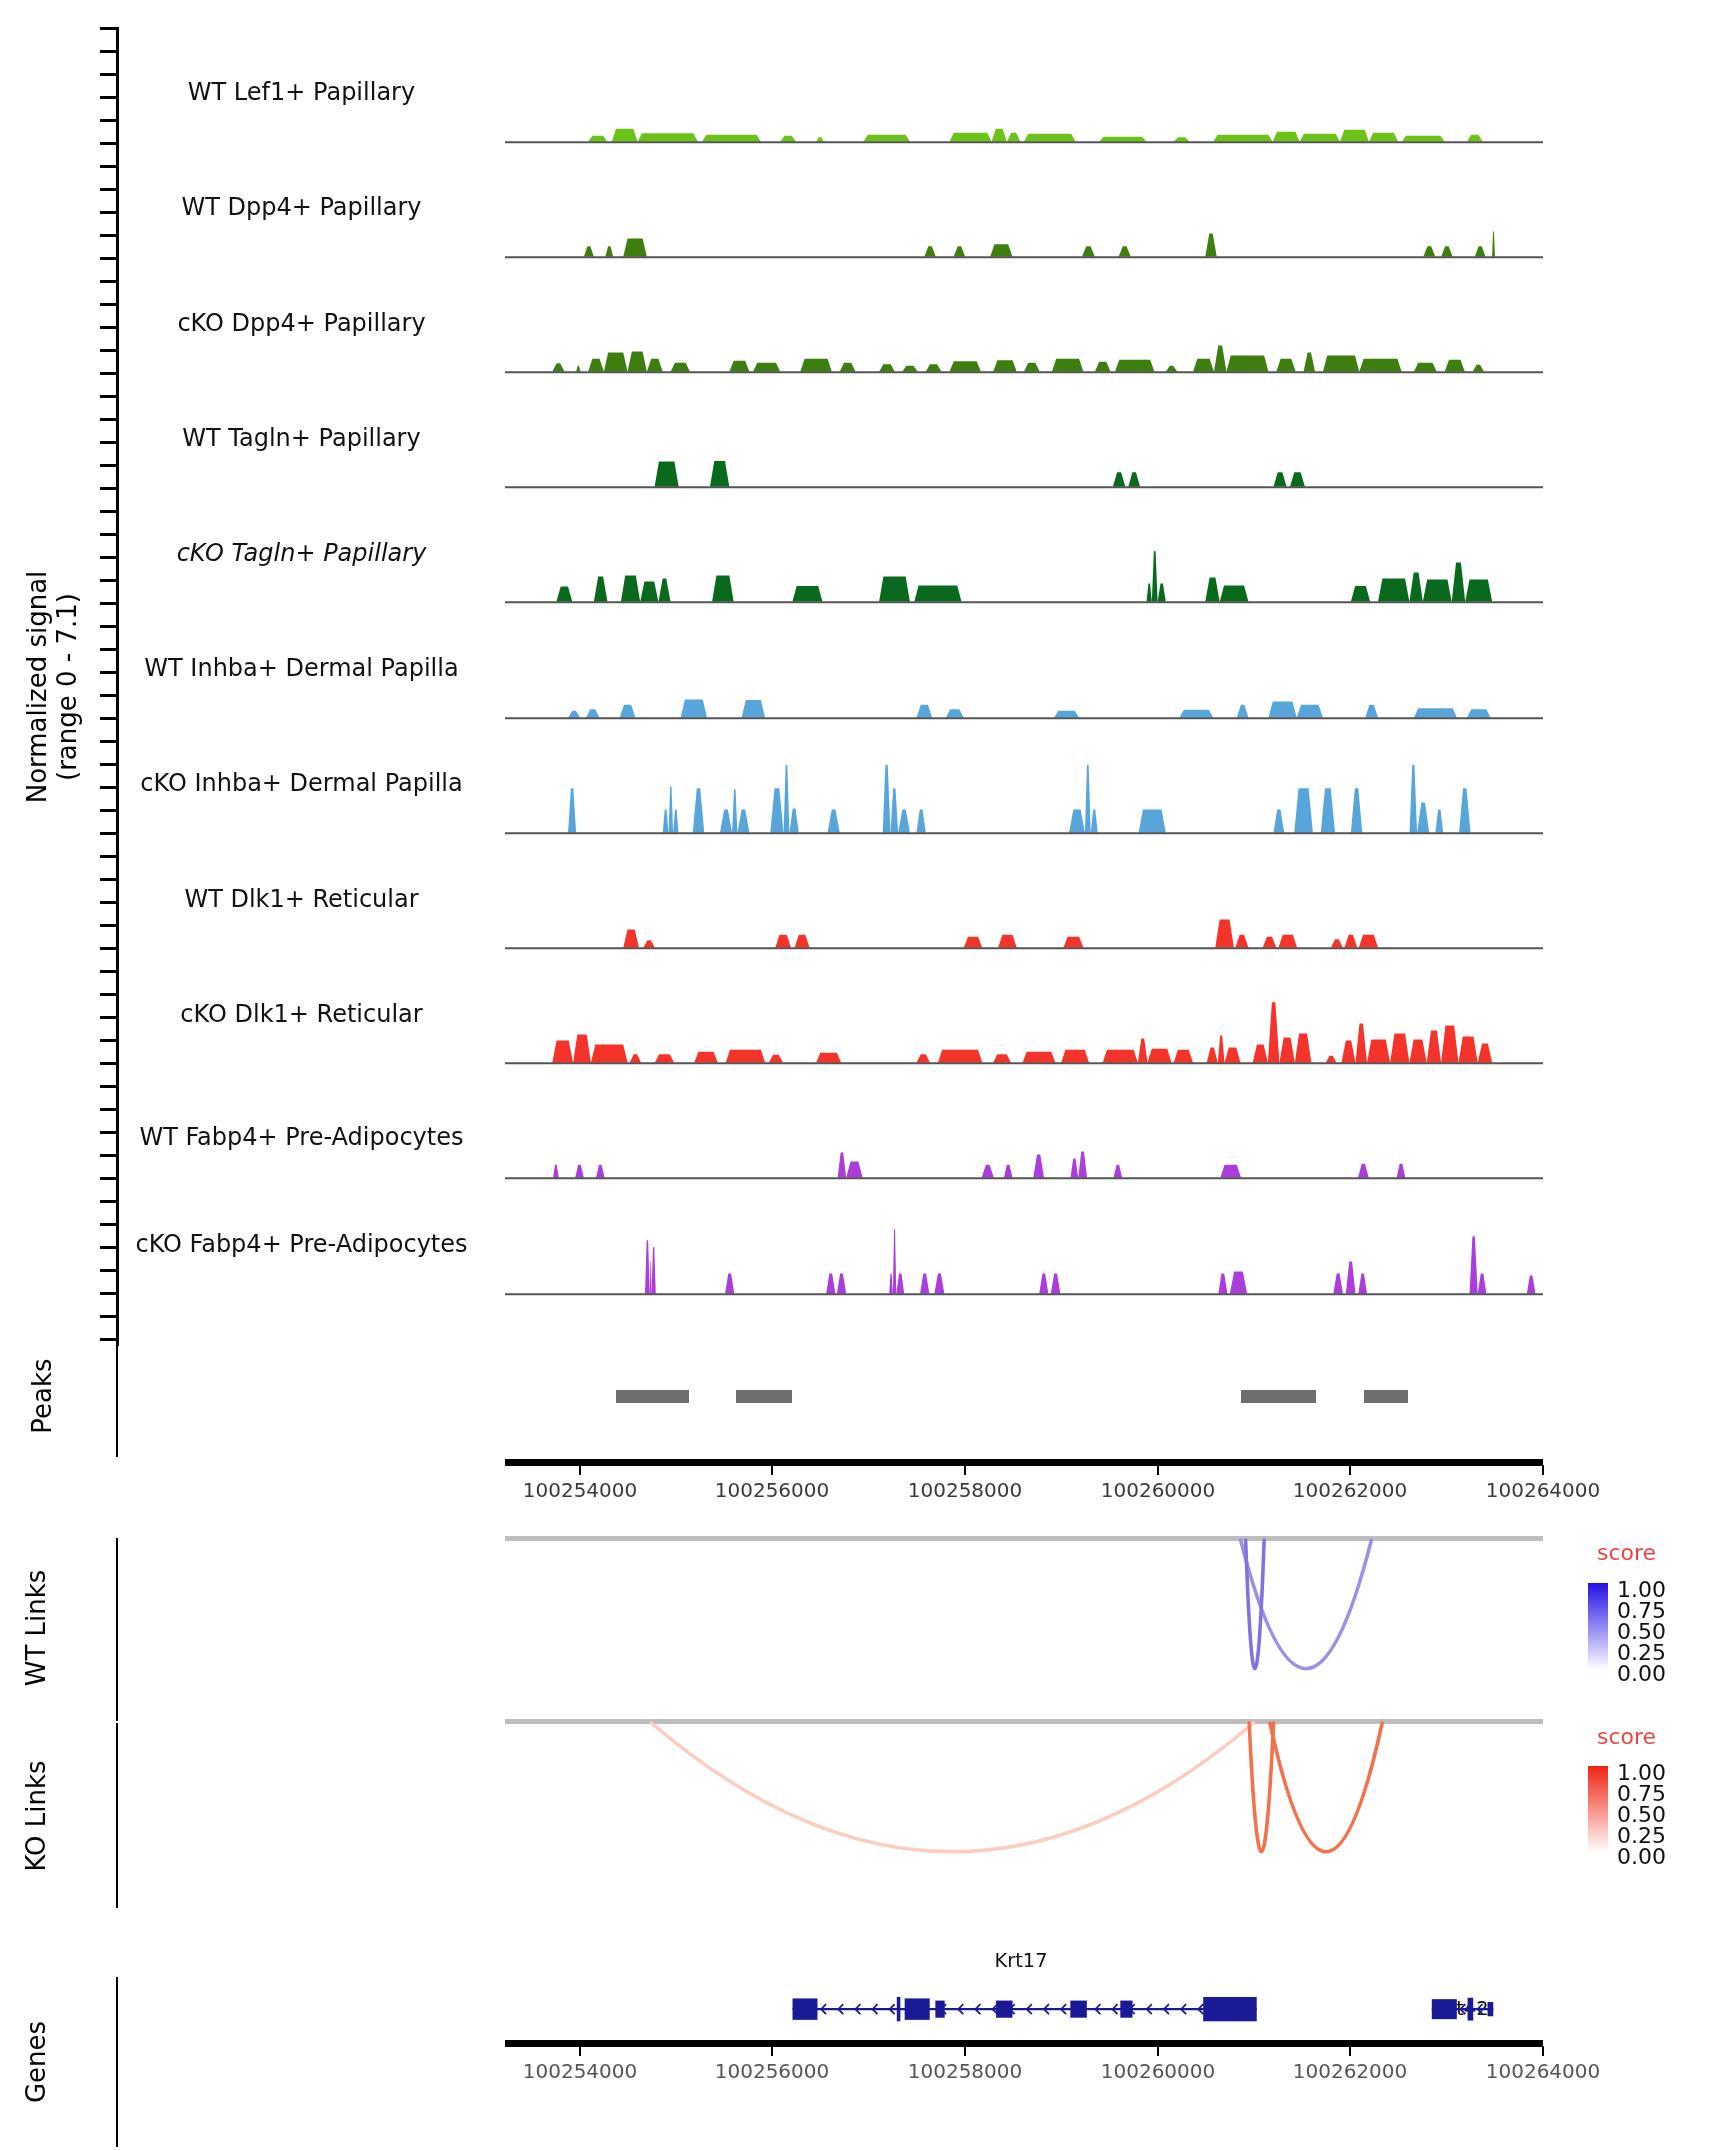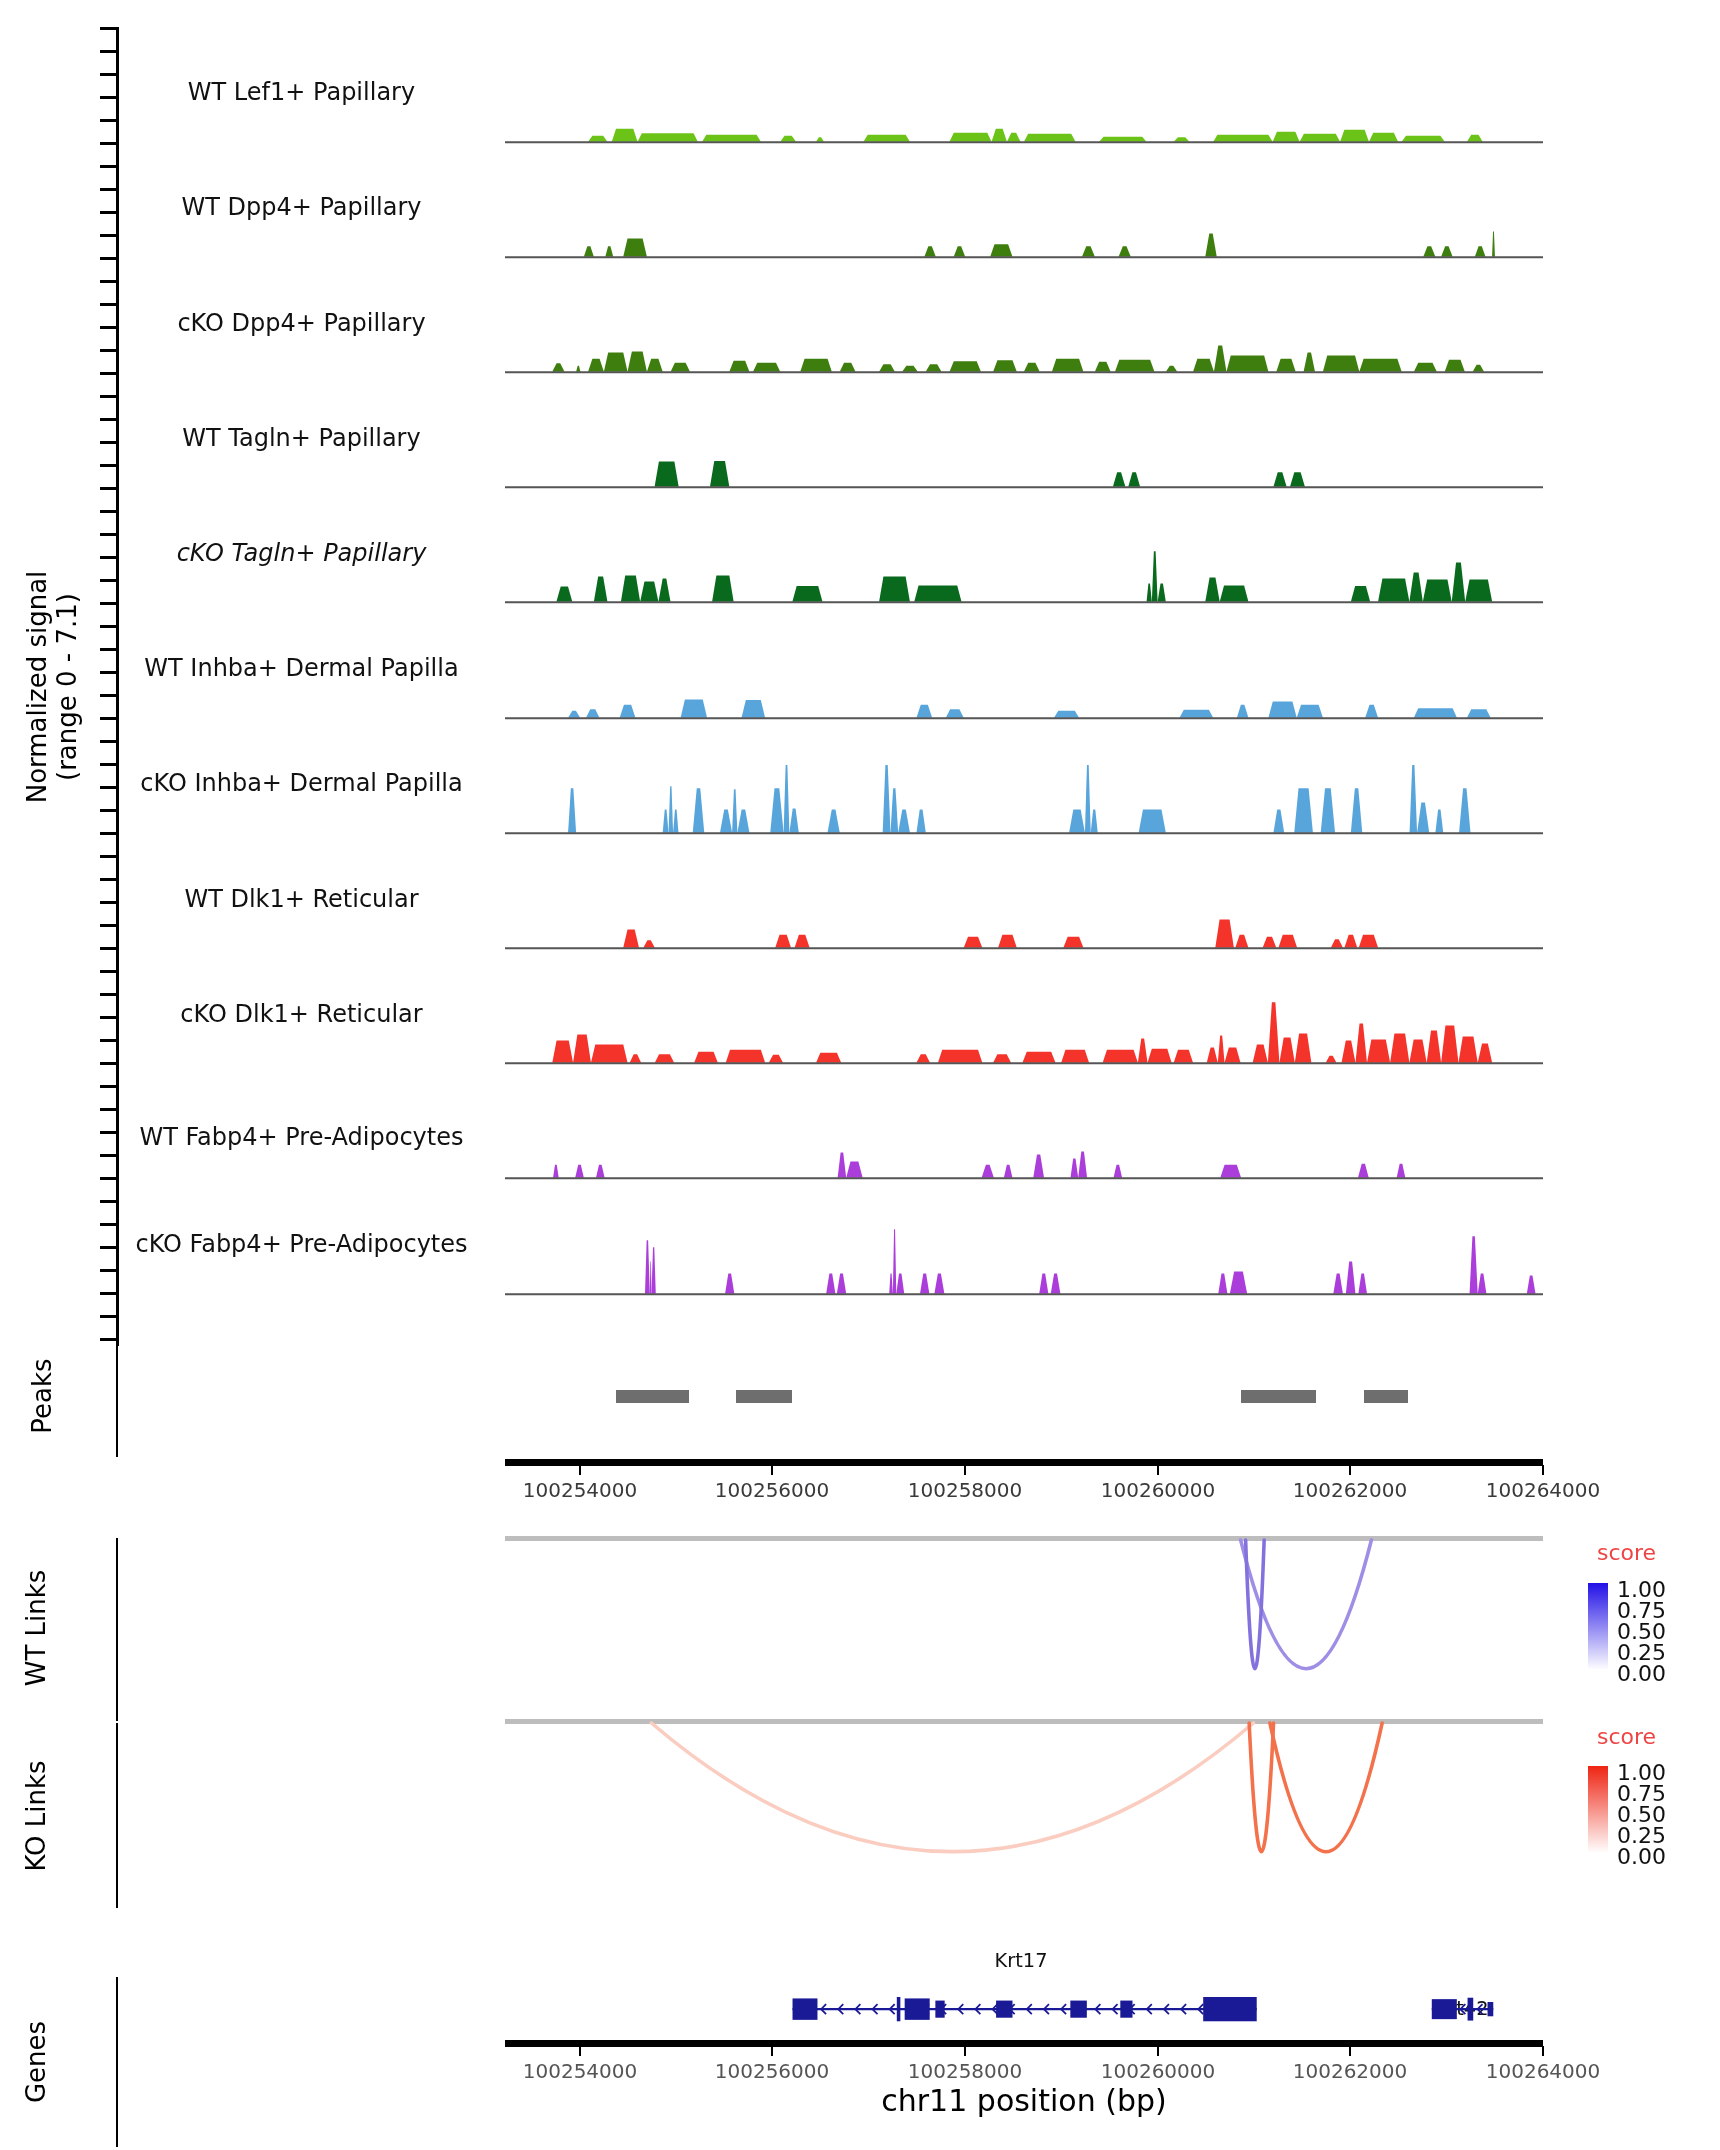--- a/index.html
+++ b/index.html
@@ -414,16 +414,15 @@
       <div class="axis-ticklabel" style="left: 772px; top: 2059px; color: rgb(85, 85, 85);">100256000</div>
       <div class="tickline" style="left: 964px; top: 2046px; width: 2.2px; height: 10px;"></div>
       <div class="axis-ticklabel" style="left: 965px; top: 2059px; color: rgb(85, 85, 85);">100258000</div>
       <div class="tickline" style="left: 1157px; top: 2046px; width: 2.2px; height: 10px;"></div>
       <div class="axis-ticklabel" style="left: 1158px; top: 2059px; color: rgb(85, 85, 85);">100260000</div>
       <div class="tickline" style="left: 1349px; top: 2046px; width: 2.2px; height: 10px;"></div>
       <div class="axis-ticklabel" style="left: 1350px; top: 2059px; color: rgb(85, 85, 85);">100262000</div>
       <div class="tickline" style="left: 1542px; top: 2046px; width: 2.2px; height: 10px;"></div>
       <div class="axis-ticklabel" style="left: 1543px; top: 2059px; color: rgb(85, 85, 85);">100264000</div>
     </div>
-  <div class="abs" style="left:505px;top:2083px;width:1038px;text-align:center;font-size:30px;color:#000;">chr11 position (bp)</div>
 
 </div>
 
 
 </body></html>

